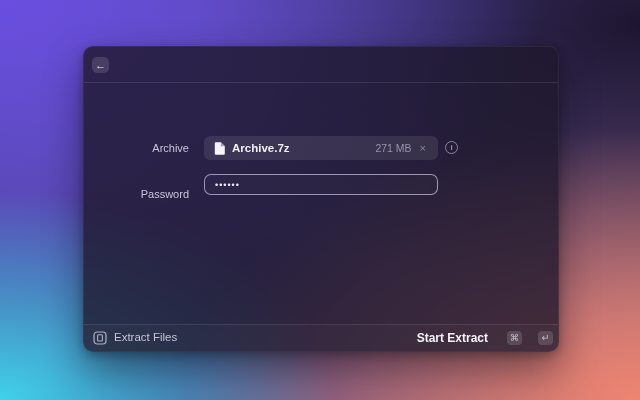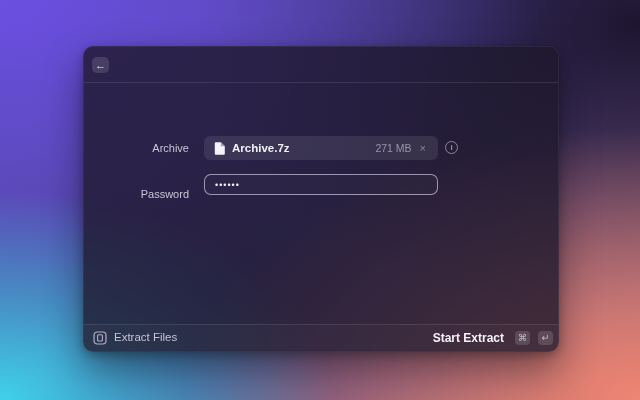--- a/index.html
+++ b/index.html
@@ -73,21 +73,21 @@
 
   .footer {
     position:absolute; left:0; right:0; bottom:0; height:27px;
     border-top:1px solid rgba(255,255,255,0.10);
     background:rgba(255,255,255,0.02);
     border-radius:0 0 10px 10px;
     display:flex; align-items:center; padding:0 5px 0 9px;
   }
   .footer-left { display:flex; align-items:flex-start; gap:7px; }
   .mode-label { color:#c9c3d4; font-size:11.5px; }
-  .footer-right { margin-left:auto; display:flex; align-items:center; gap:8px;
+  .footer-right { margin-left:auto; display:flex; align-items:center; gap:16px;
     background:none; border:none; cursor:pointer; padding:0;
     font-family:"Liberation Sans", sans-serif; }
   .action-label { color:#f4f2f8; font-size:12px; font-weight:700; margin-right:3px; }
   .keycap {
     width:15px; height:14px; border-radius:4px;
     background:rgba(255,255,255,0.14); color:#bfb9cb;
     font-size:9.5px; line-height:14px; text-align:center;
     font-family:"Liberation Sans", sans-serif;
   }
 </style>

